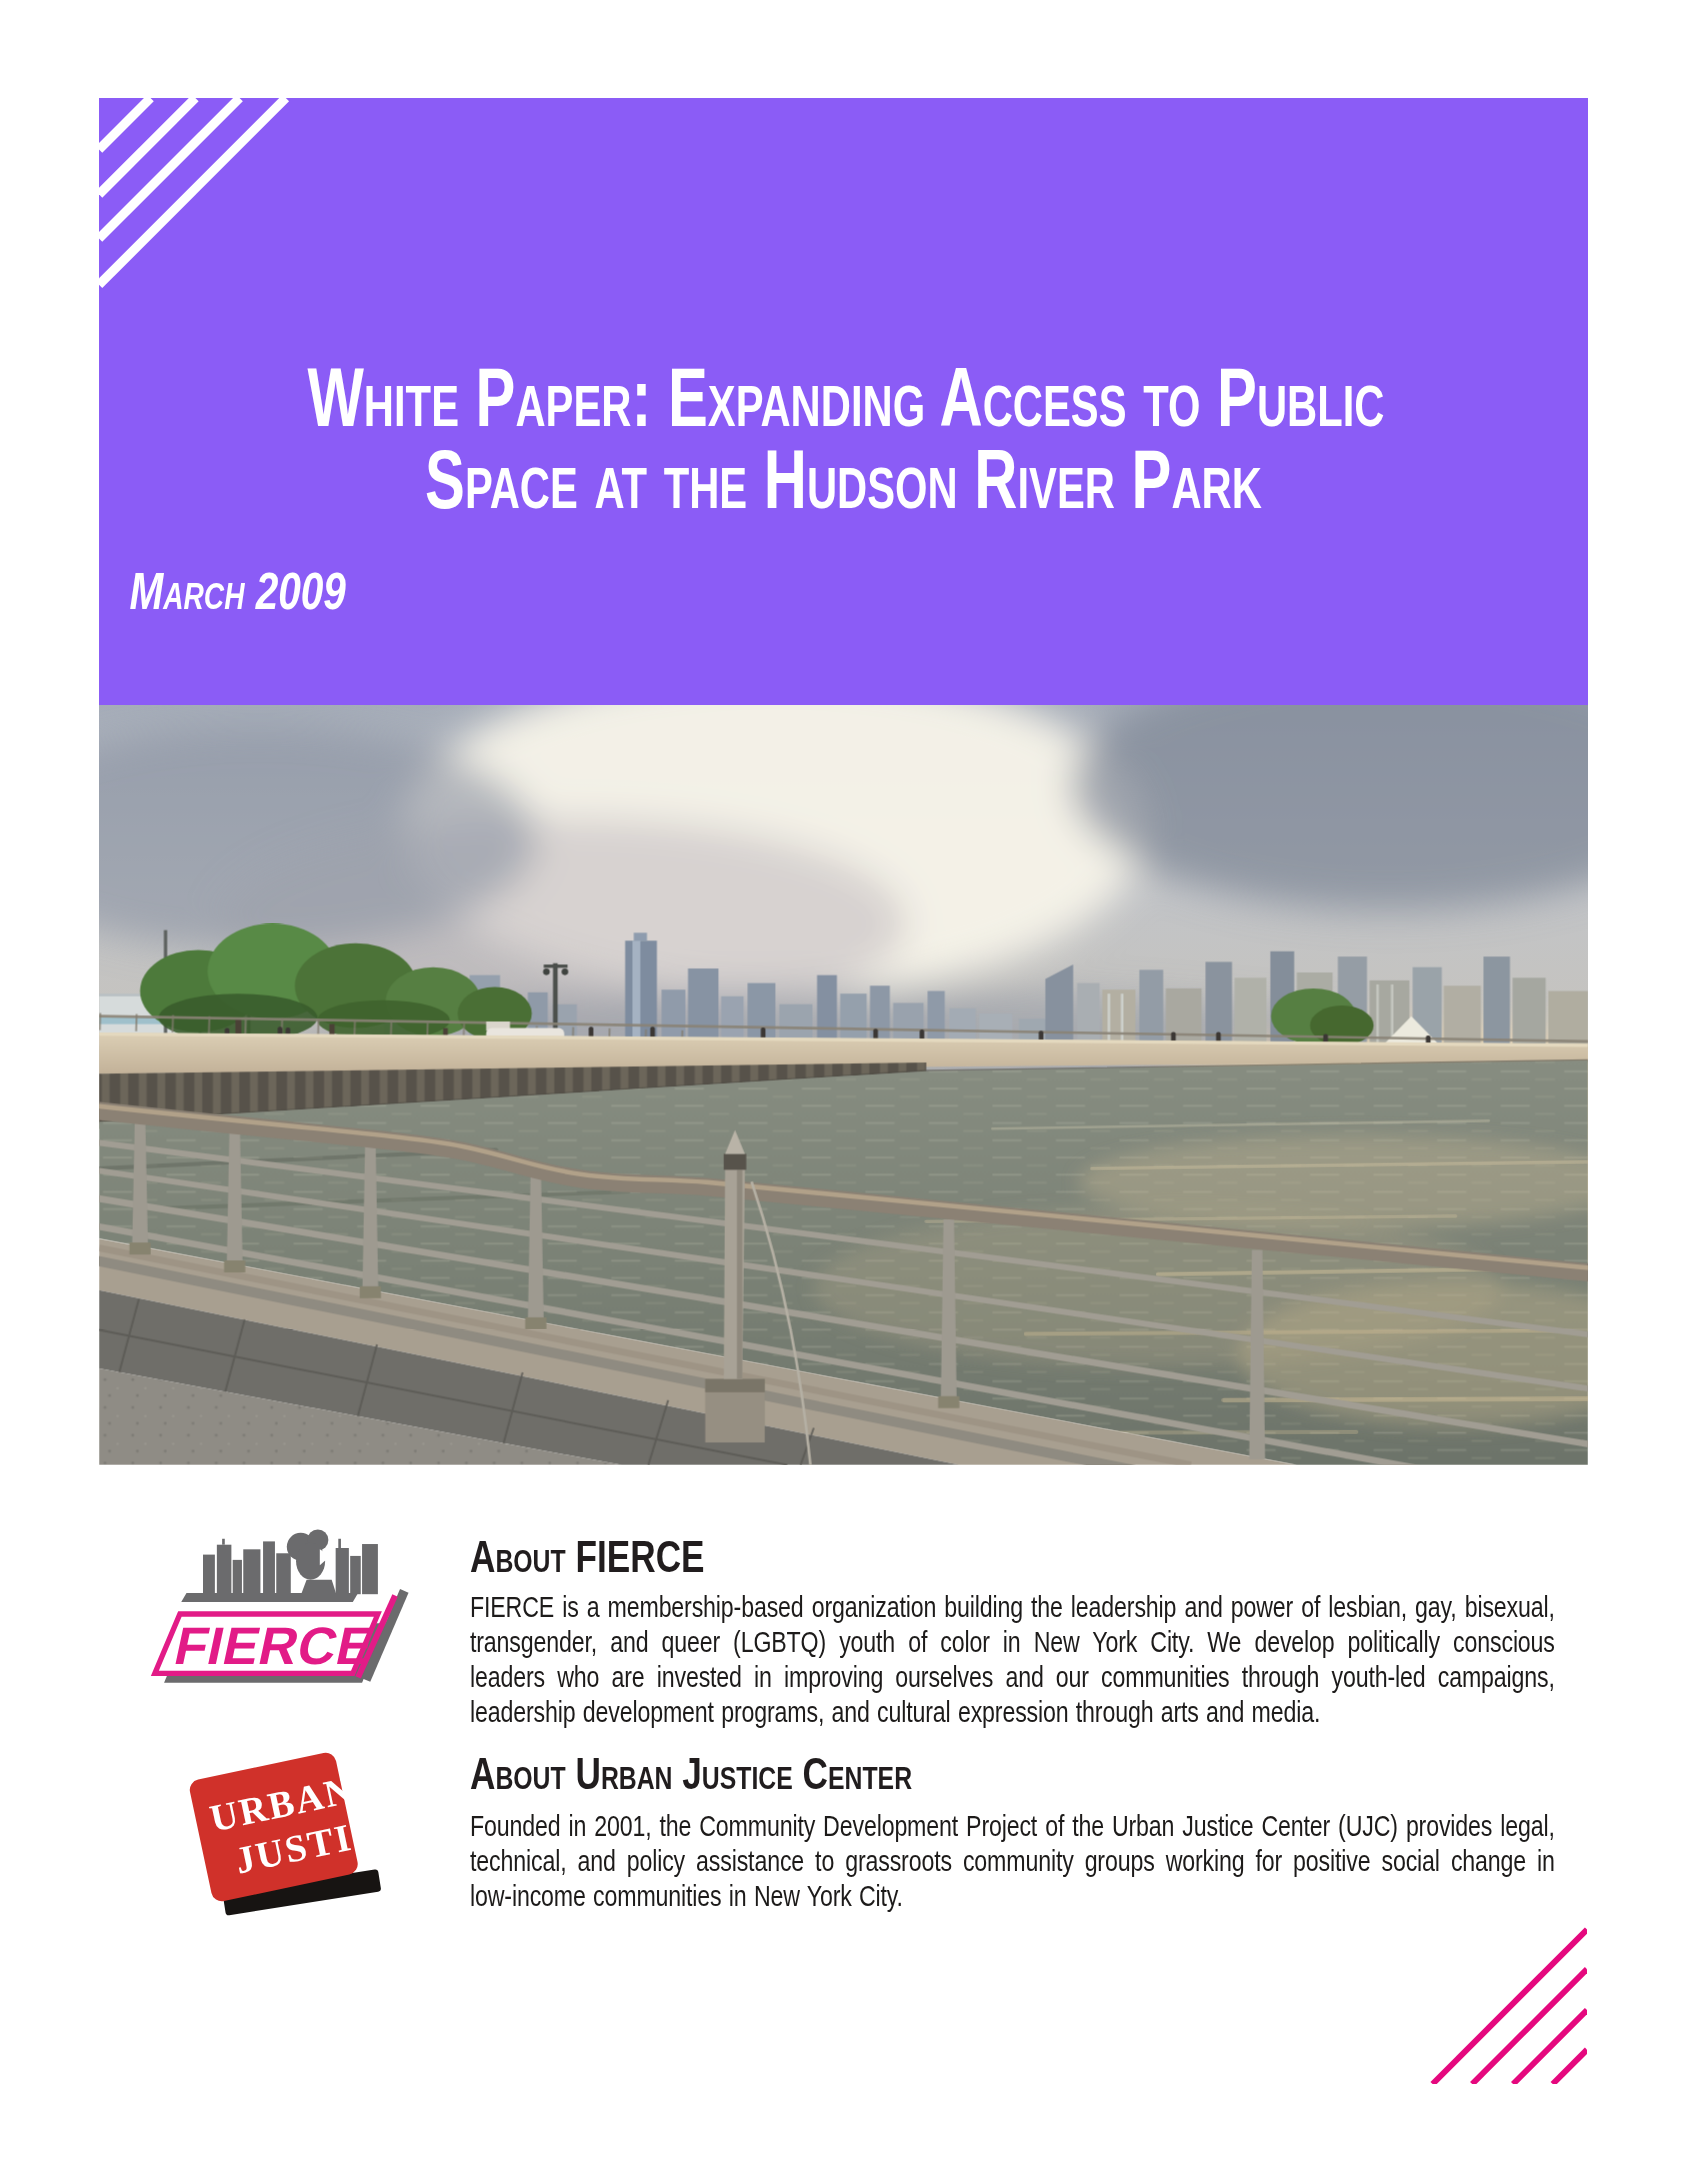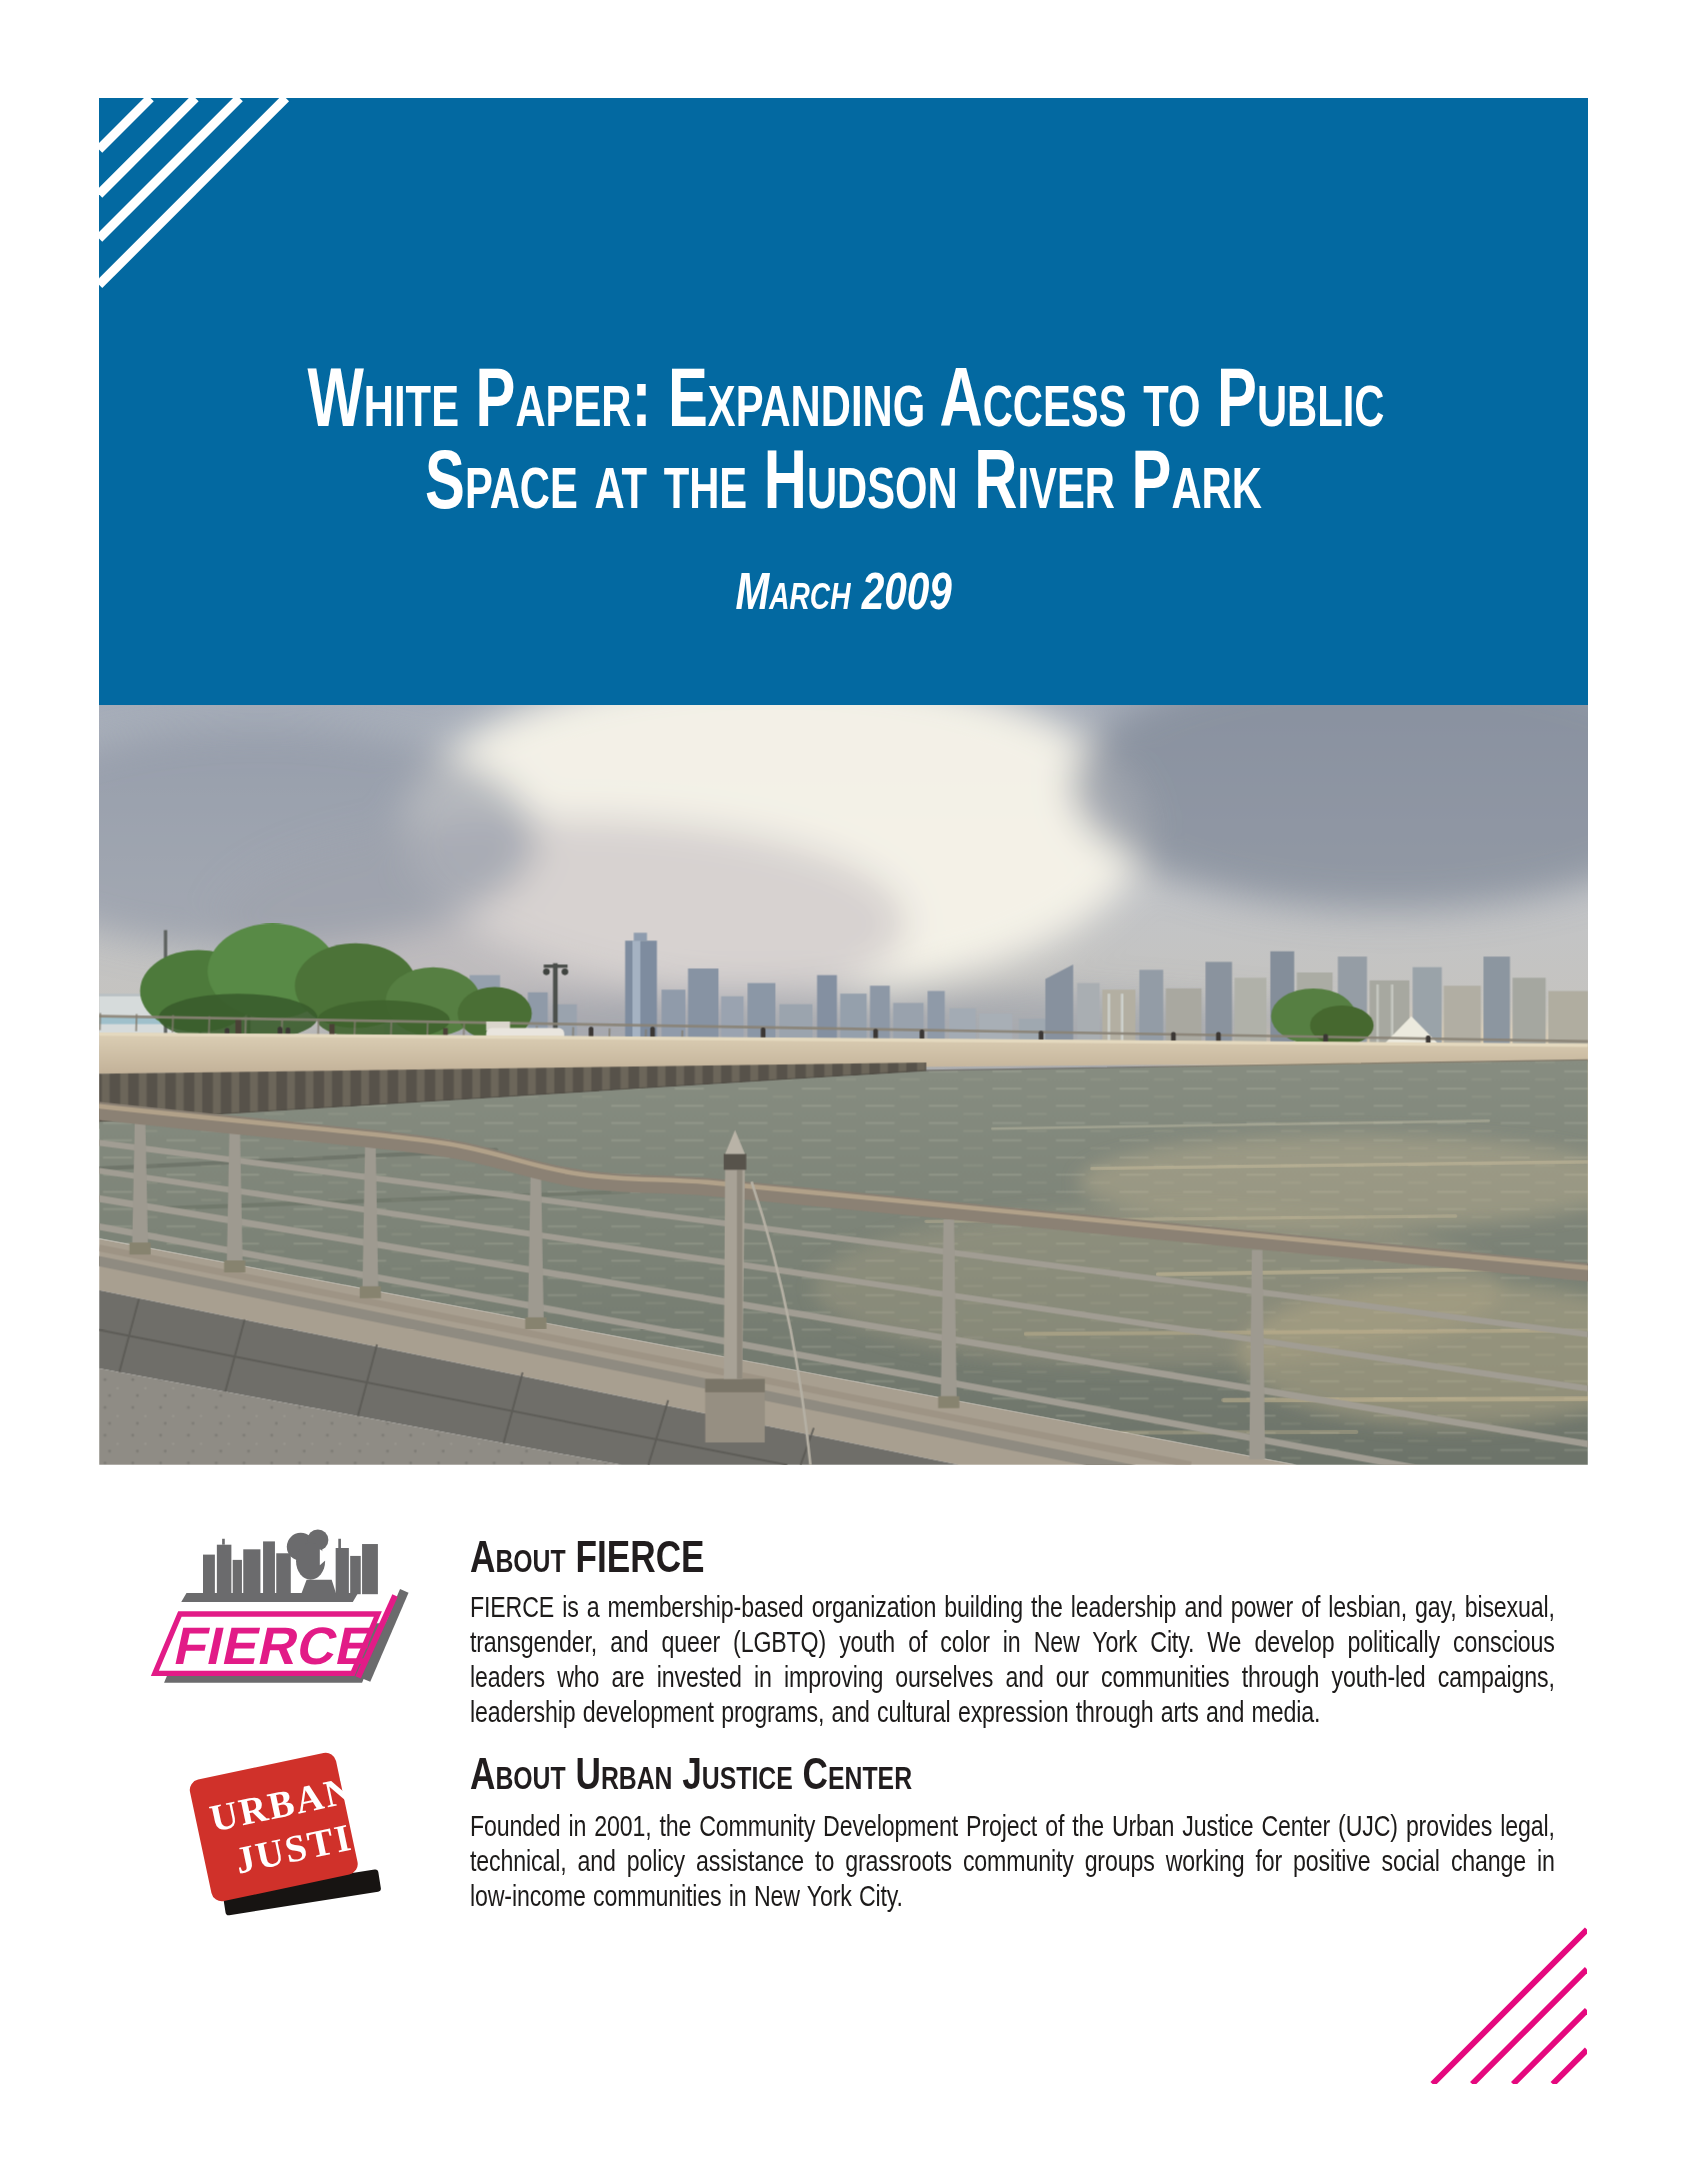--- a/index.html
+++ b/index.html
@@ -2,31 +2,31 @@
 <html style="font-size:10.6px"><head>
 <meta charset="utf-8">
 <style>
   html,body{margin:0;padding:0;}
   body{
     width:1687px;height:2183px;position:relative;background:#ffffff;
     font-family:"Liberation Sans",sans-serif;overflow:hidden;
   }
   .banner{
     position:absolute;left:99px;top:98px;width:1489px;height:607px;
-    background:#0369a1;
+    background:#8b5cf6;
   }
   .corner-stripes{position:absolute;left:0;top:0;}
   .title-wrap{position:absolute;left:0;right:0;top:259px;text-align:center;color:#ffffff;}
   .title-line{
     font-size:83px;line-height:82px;font-weight:700;
     font-variant:small-caps;white-space:nowrap;
     transform:scaleX(0.72);transform-origin:50% 0;
   }
   .date-line{
-    position:absolute;left:0;right:0;top:463px;text-align:center;color:#ffffff;
+    position:absolute;left:0;right:0;top:463px;text-align:left;color:#ffffff;
     font-size:52px;font-style:italic;font-weight:700;font-variant:small-caps;
   }
   .date-line>span{display:inline-block;transform:scaleX(0.78);transform-origin:50% 0;}
   .photo{position:absolute;left:99px;top:705px;width:1489px;height:760px;}
   .photo svg{display:block;}
   .section-heading{
     position:absolute;color:#211d1e;font-variant:small-caps;font-weight:700;
     font-size:44px;line-height:46px;white-space:nowrap;
     transform:scaleX(0.8);transform-origin:0 0;
   }

